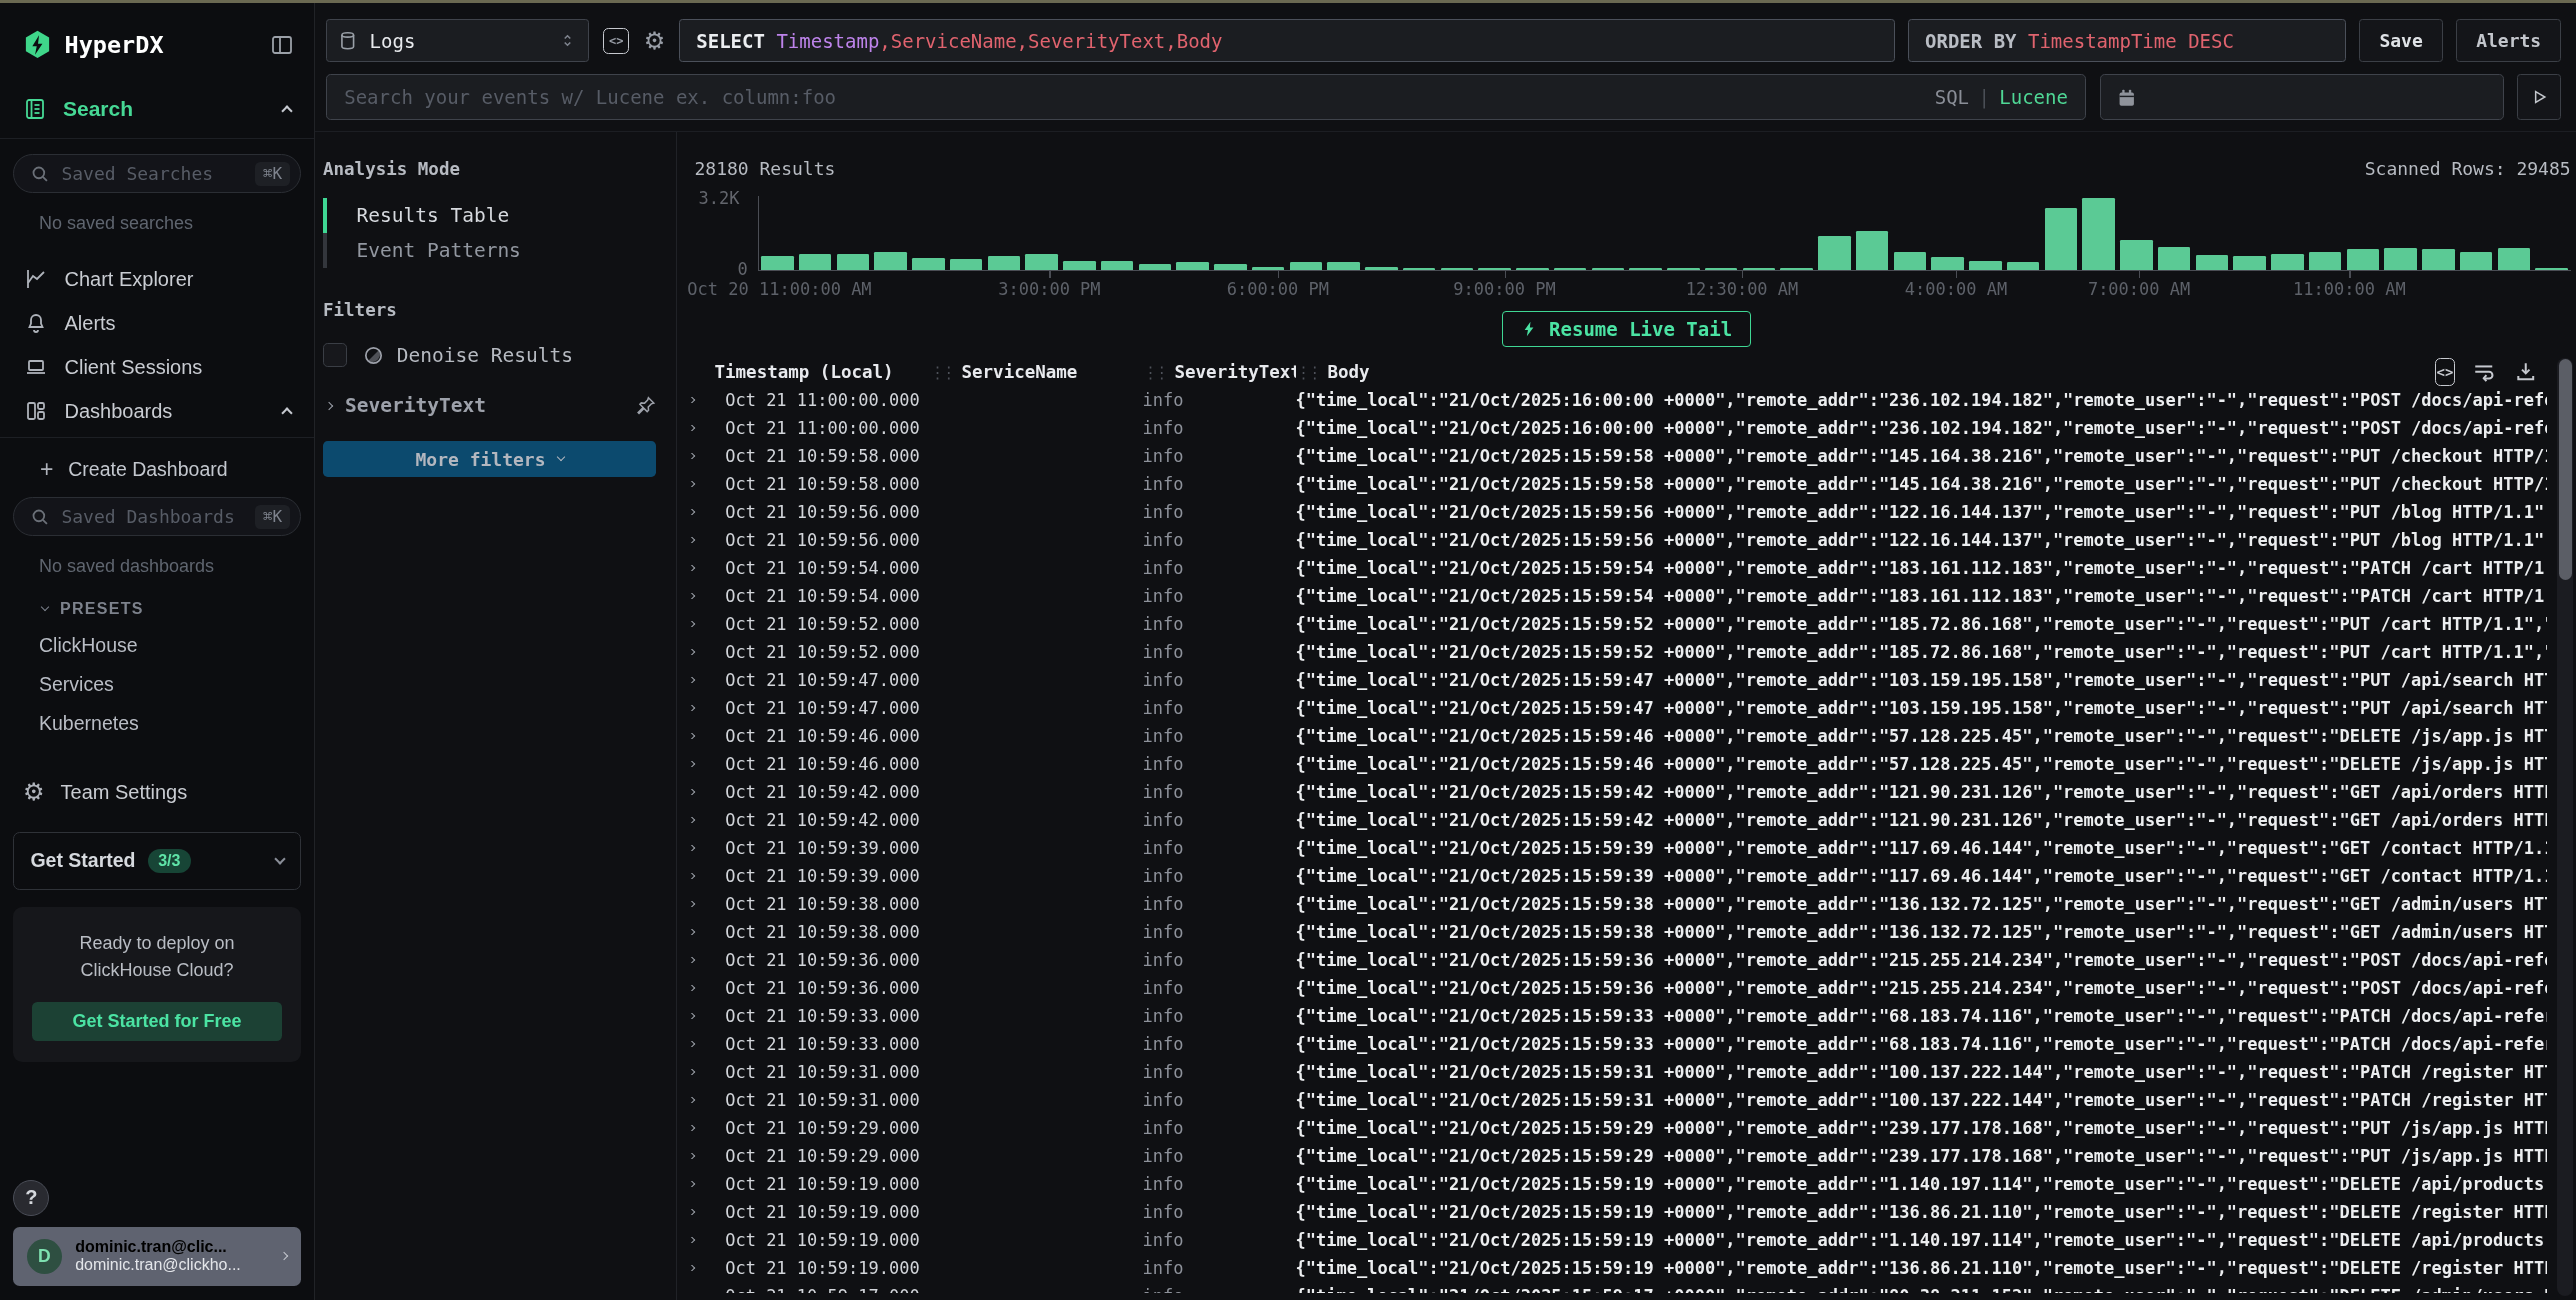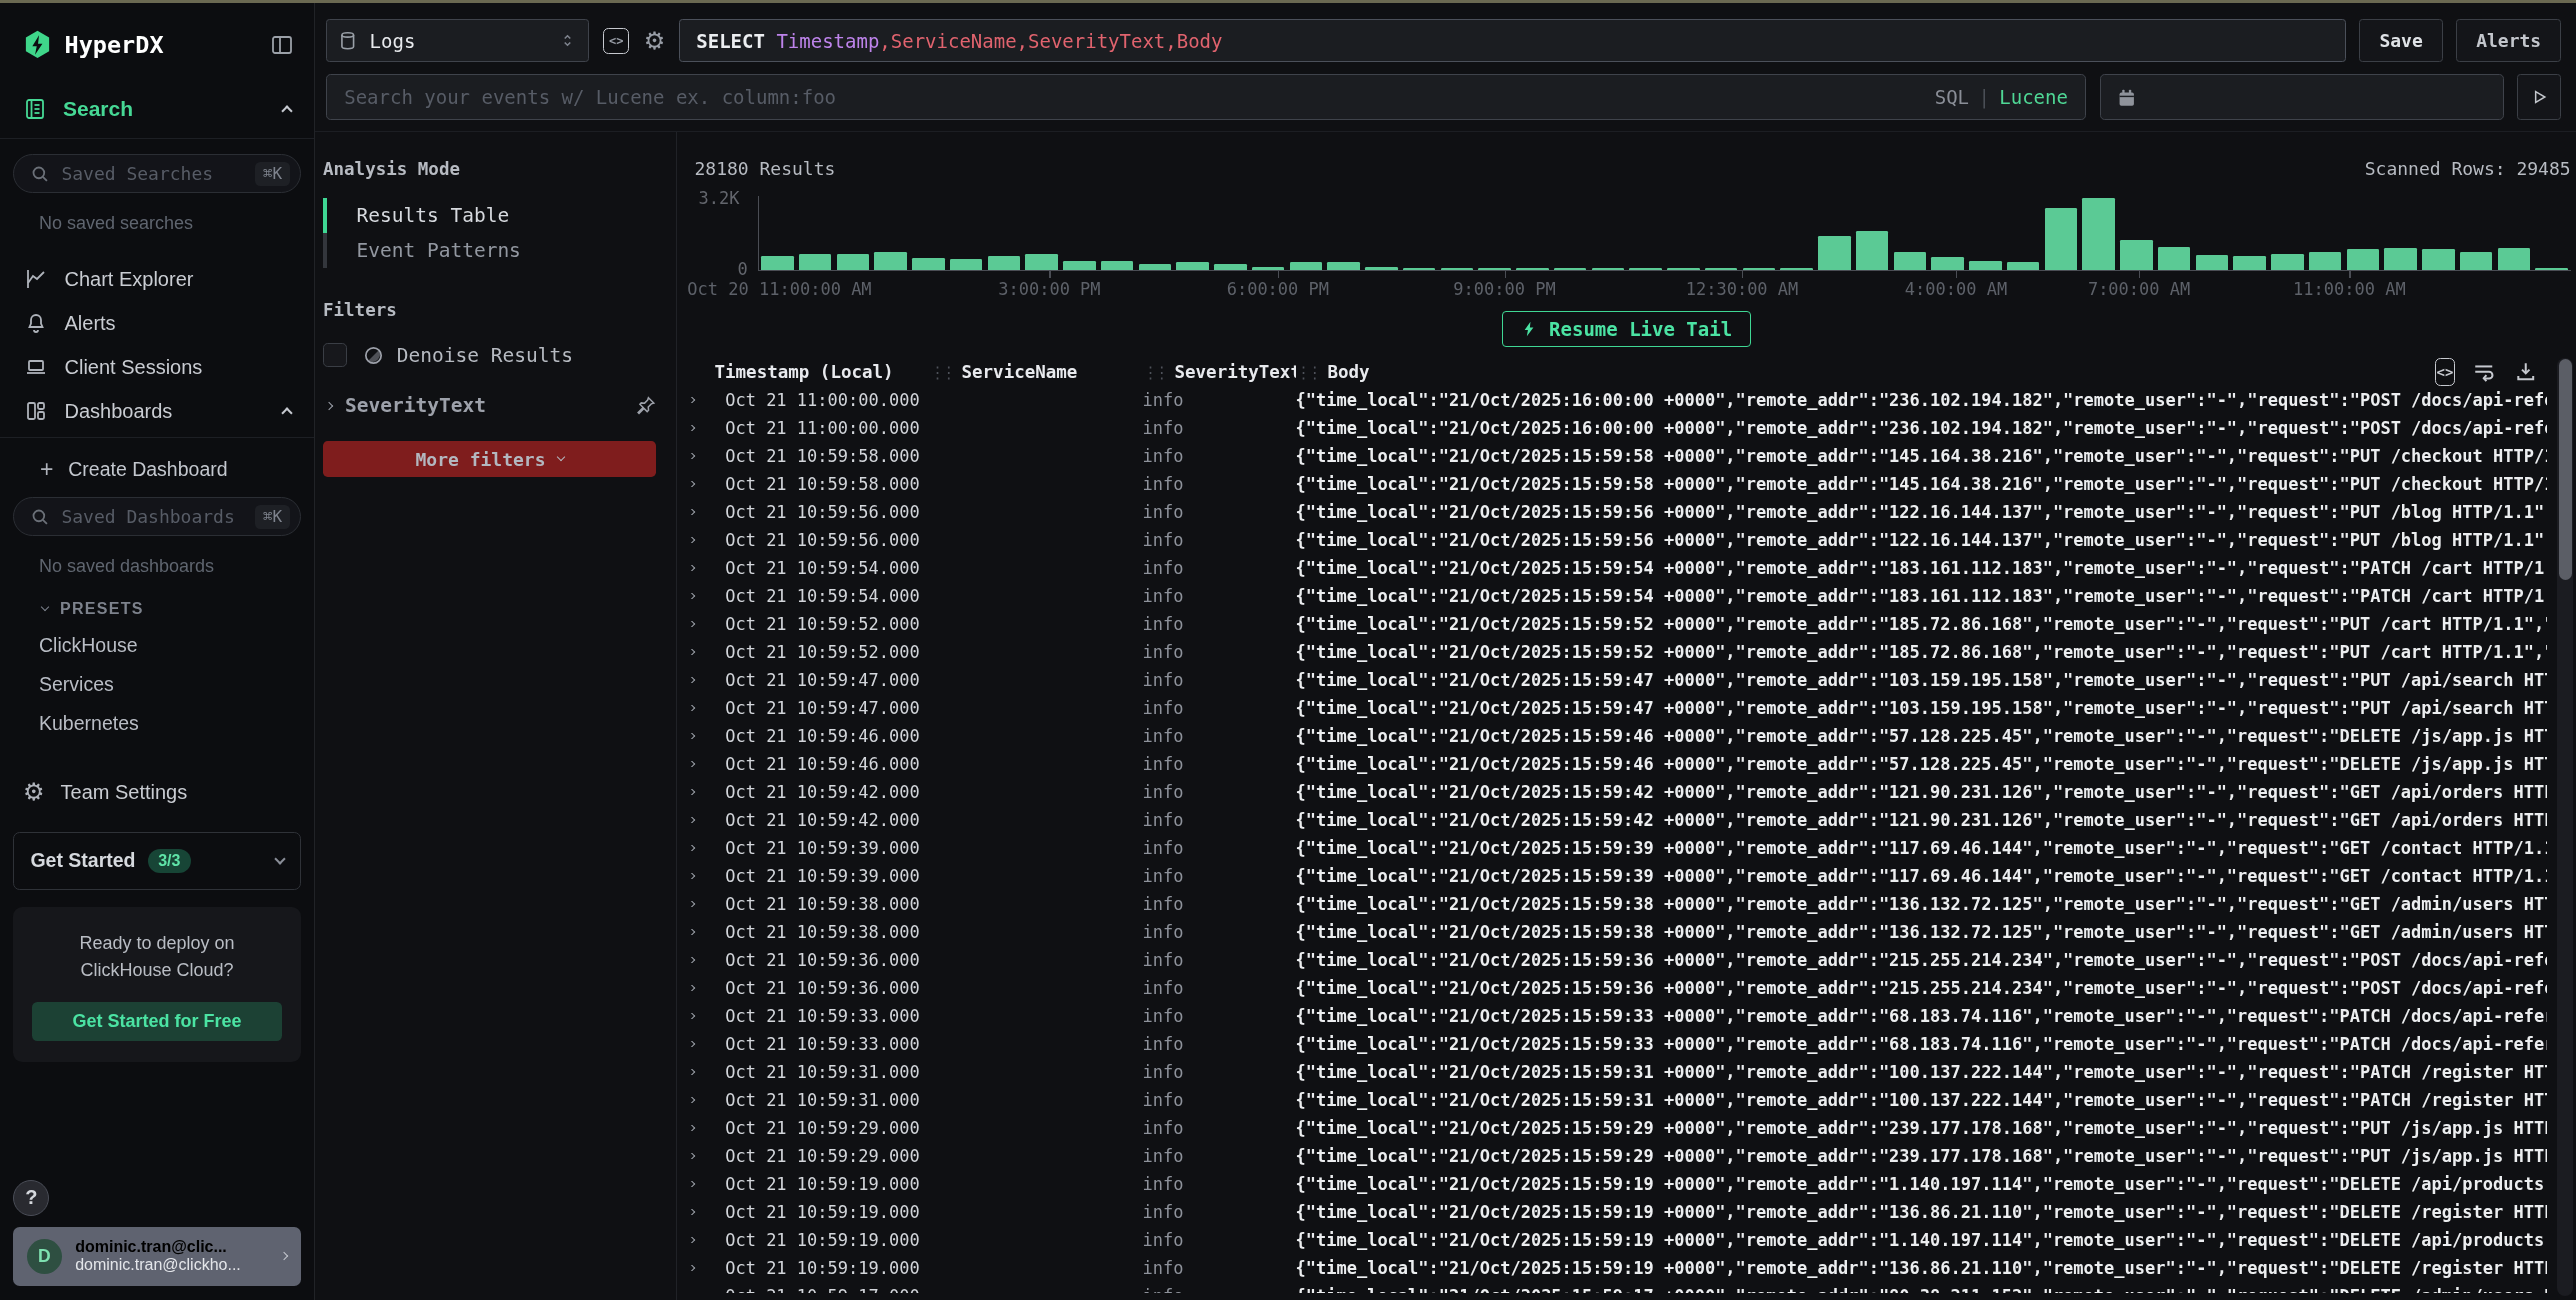--- a/index.html
+++ b/index.html
@@ -102,21 +102,21 @@
   .mode.active { border-left-color:#3fd794; color:#d6d9de; }
   .filters-h { margin-top:32px; }
   .denoise { display:flex; align-items:center; margin-top:23px; }
   .checkbox { width:24px; height:24px; background:#17181c; border:0.7px solid #3a3e45; border-radius:4.7px; }
   .denoise .icon { color:#9da1aa; margin-left:14.8px; display:flex; }
   .denoise .t { color:#b6bac1; font-size:19.5px; font-family:"DejaVu Sans Mono","Liberation Mono",monospace; margin-left:12px; }
   .sev-row { display:flex; align-items:center; margin-top:27px; }
   .sev-row .t { color:#9da1aa; font-size:19.5px; font-weight:bold; font-family:"DejaVu Sans Mono","Liberation Mono",monospace; margin-left:13.4px; flex:1; }
   .sev-row .chev { color:#9da1aa; }
   .pin { color:#9da1aa; }
-  .more-filters { margin-top:24px; width:100%; height:36px; background:#7f1d1d; border:none; border-radius:4.7px; color:#b3b7bf; font-size:18px; font-weight:bold; font-family:"DejaVu Sans Mono","Liberation Mono",monospace; display:flex; align-items:center; justify-content:center; gap:12px; }
+  .more-filters { margin-top:24px; width:100%; height:36px; background:#0c4a6e; border:none; border-radius:4.7px; color:#b3b7bf; font-size:18px; font-weight:bold; font-family:"DejaVu Sans Mono","Liberation Mono",monospace; display:flex; align-items:center; justify-content:center; gap:12px; }
   .more-filters .chev { color:#b3b7bf; }
 
   
   .results { flex:1; min-width:0; padding-top:25.5px; position:relative; }
   .res-head { display:flex; justify-content:space-between; padding:0 5.4px 0 17.5px; color:#b7bbc2; font-size:18px; font-family:"DejaVu Sans Mono","Liberation Mono",monospace; }
 
   .chart { margin:17.5px 5.4px 0 17.5px; position:relative; }
   .plot { margin-left:63px; height:75px; border-left:1.3px solid #4a4d54; border-bottom:1.3px solid #4a4d54; display:flex; align-items:flex-end; gap:5.4px; padding:0 2.7px; }
   .bar { flex:1; background:#5bca95; border-radius:1.3px 1.3px 0 0; min-height:2px; }
   .ylab-top { position:absolute; left:4px; top:-8px; color:#63666d; font-size:17px; font-family:"DejaVu Sans Mono","Liberation Mono",monospace; }
@@ -324,20 +324,23 @@
         </div>
         <span class="icon-btn">
           <span class="code-box" style="width:25.5px;height:25.5px;border-width:1.2px;font-size:12px">&lt;&gt;</span>
         </span>
         <span class="icon-btn gear-glyph">⚙</span>
 
         <div class="q-field q-select">
           <span class="kw">SELECT </span><span class="tok-purple">Timestamp</span><span class="tok-salmon">,ServiceName,SeverityText,Body</span>
         </div>
 
+        <div class="q-field q-order">
+          <span class="kw" style="color:#b9bdc4">ORDER BY </span><span class="tok-salmon">TimestampTime DESC</span>
+        </div>
 
         <button class="top-btn">Save</button>
         <button class="top-btn" style="color:#c3c6cc">Alerts</button>
       </div>
 
       <div class="tb-row tb-row2">
         <div class="search-input">
           <span class="ph">Search your events w/ Lucene ex. column:foo</span>
           <span class="lang-toggle">
             <span class="lang-sql">SQL</span><span class="lang-div">|</span><span class="lang-lucene">Lucene</span>

